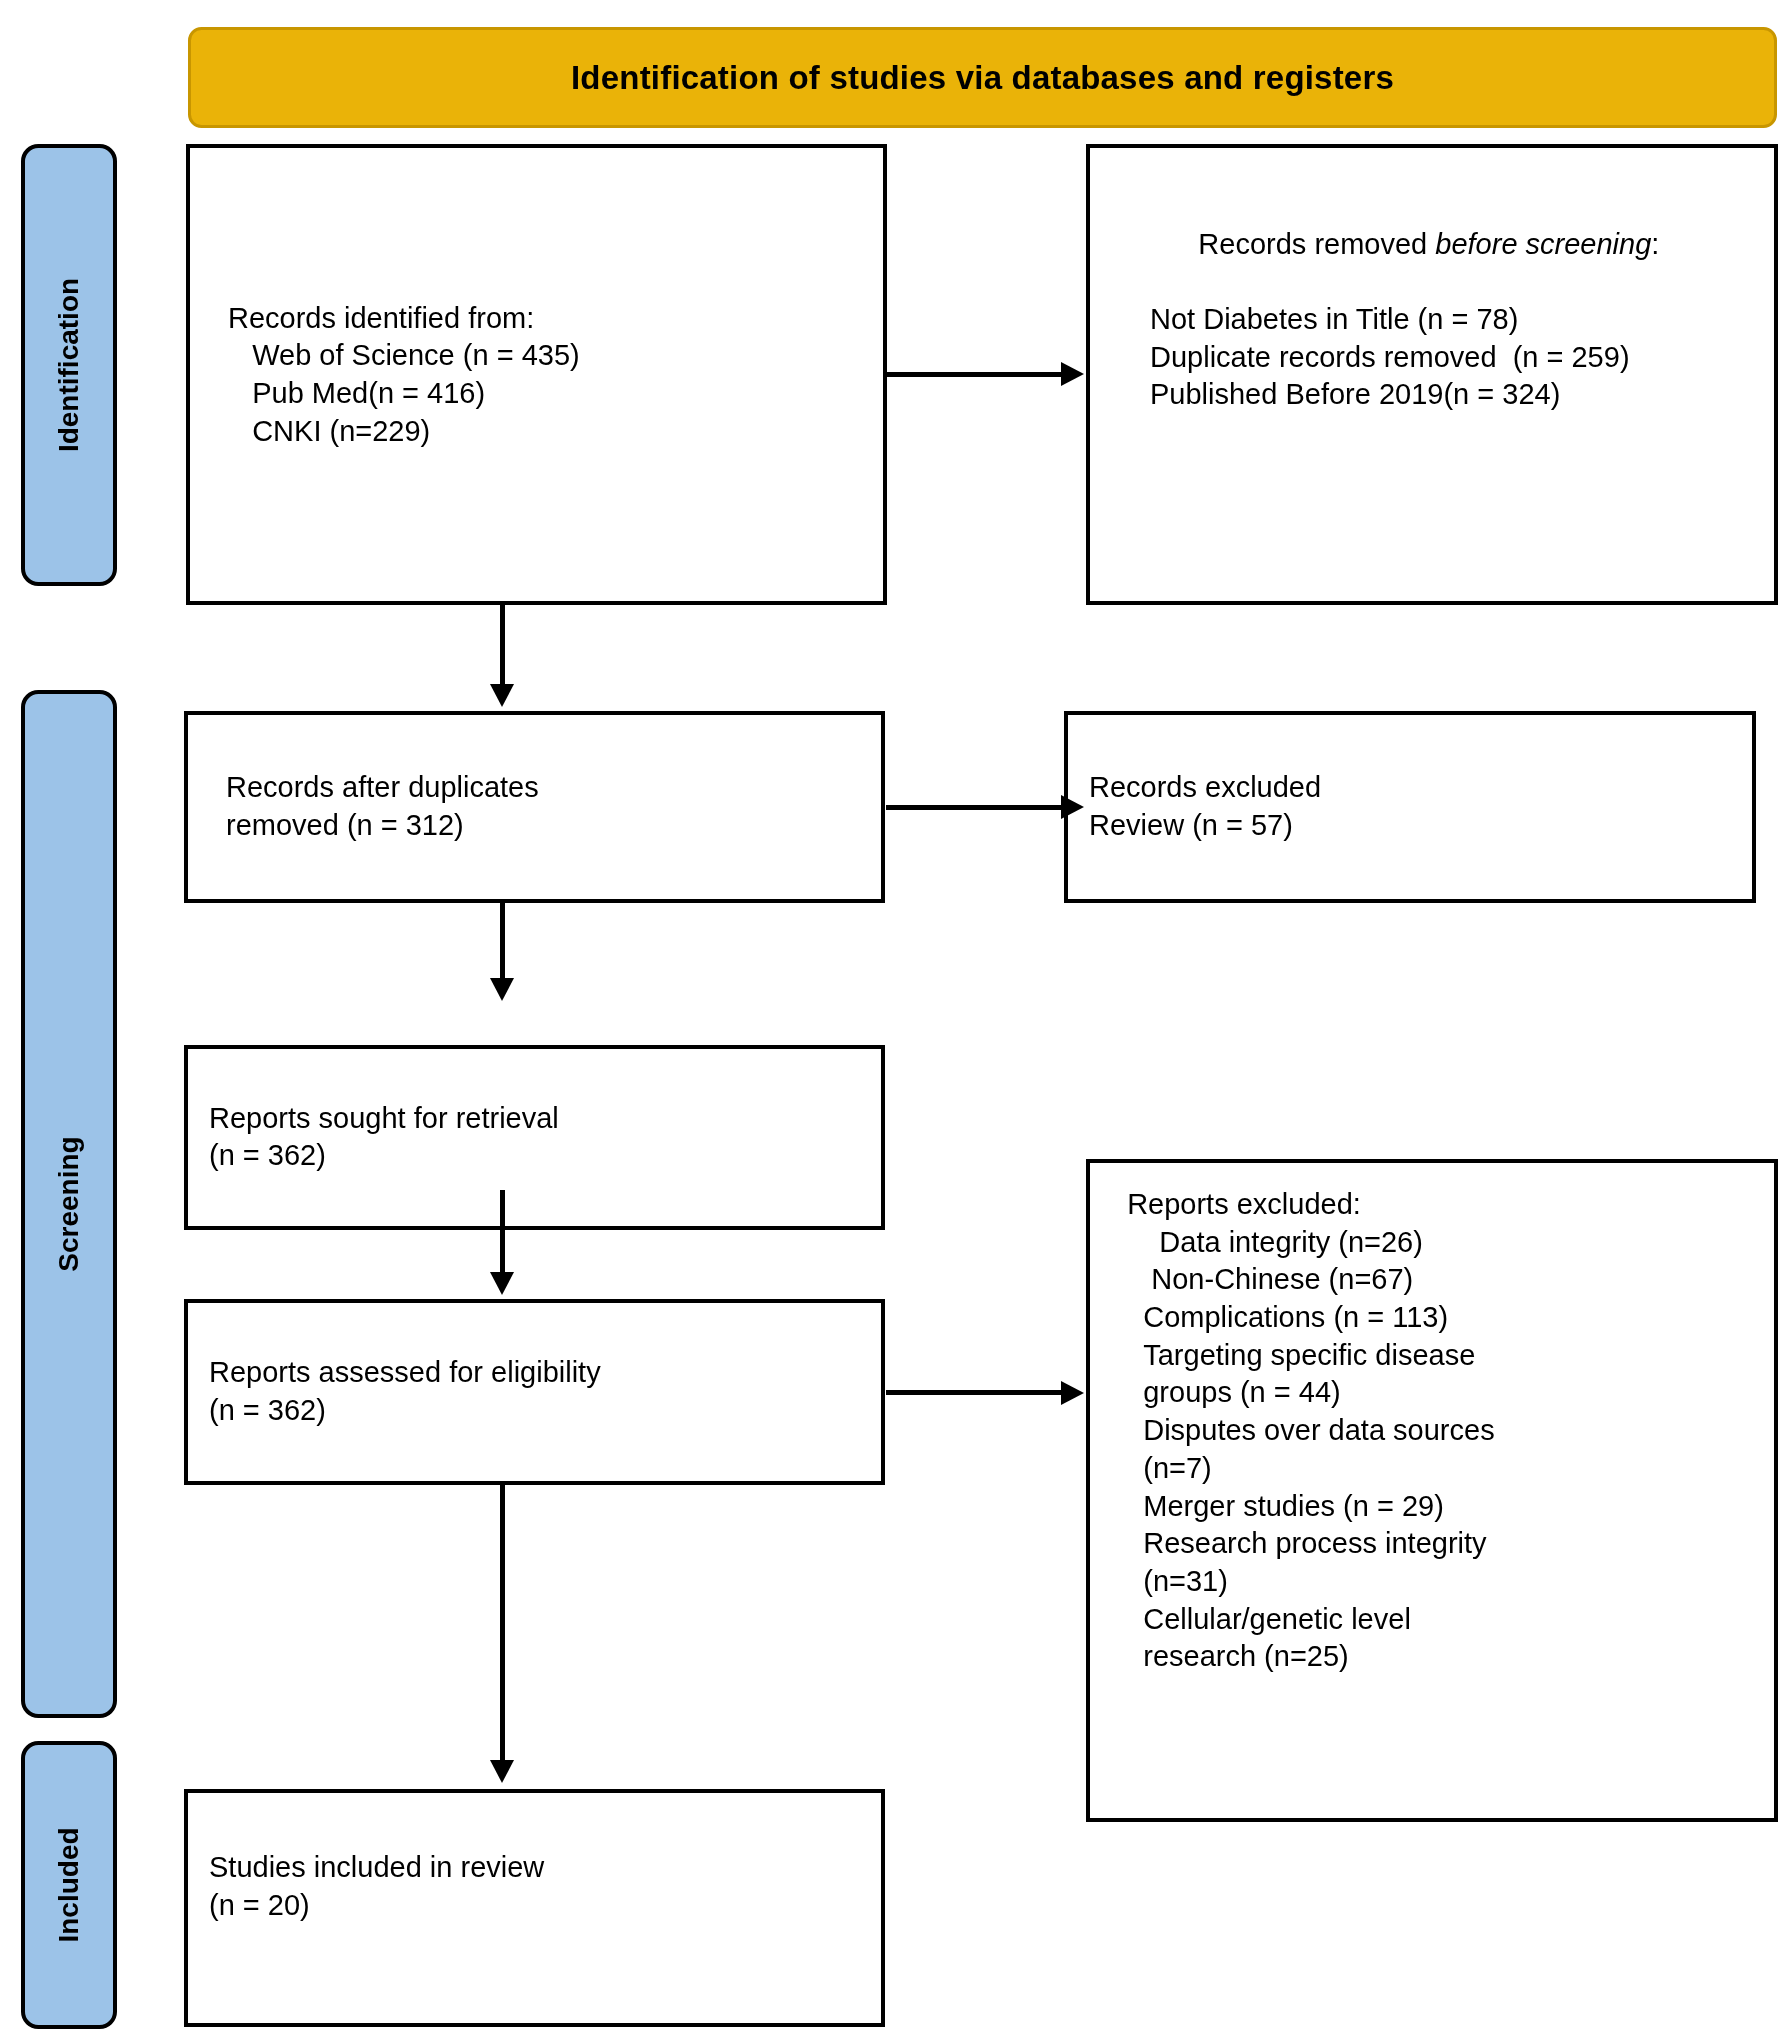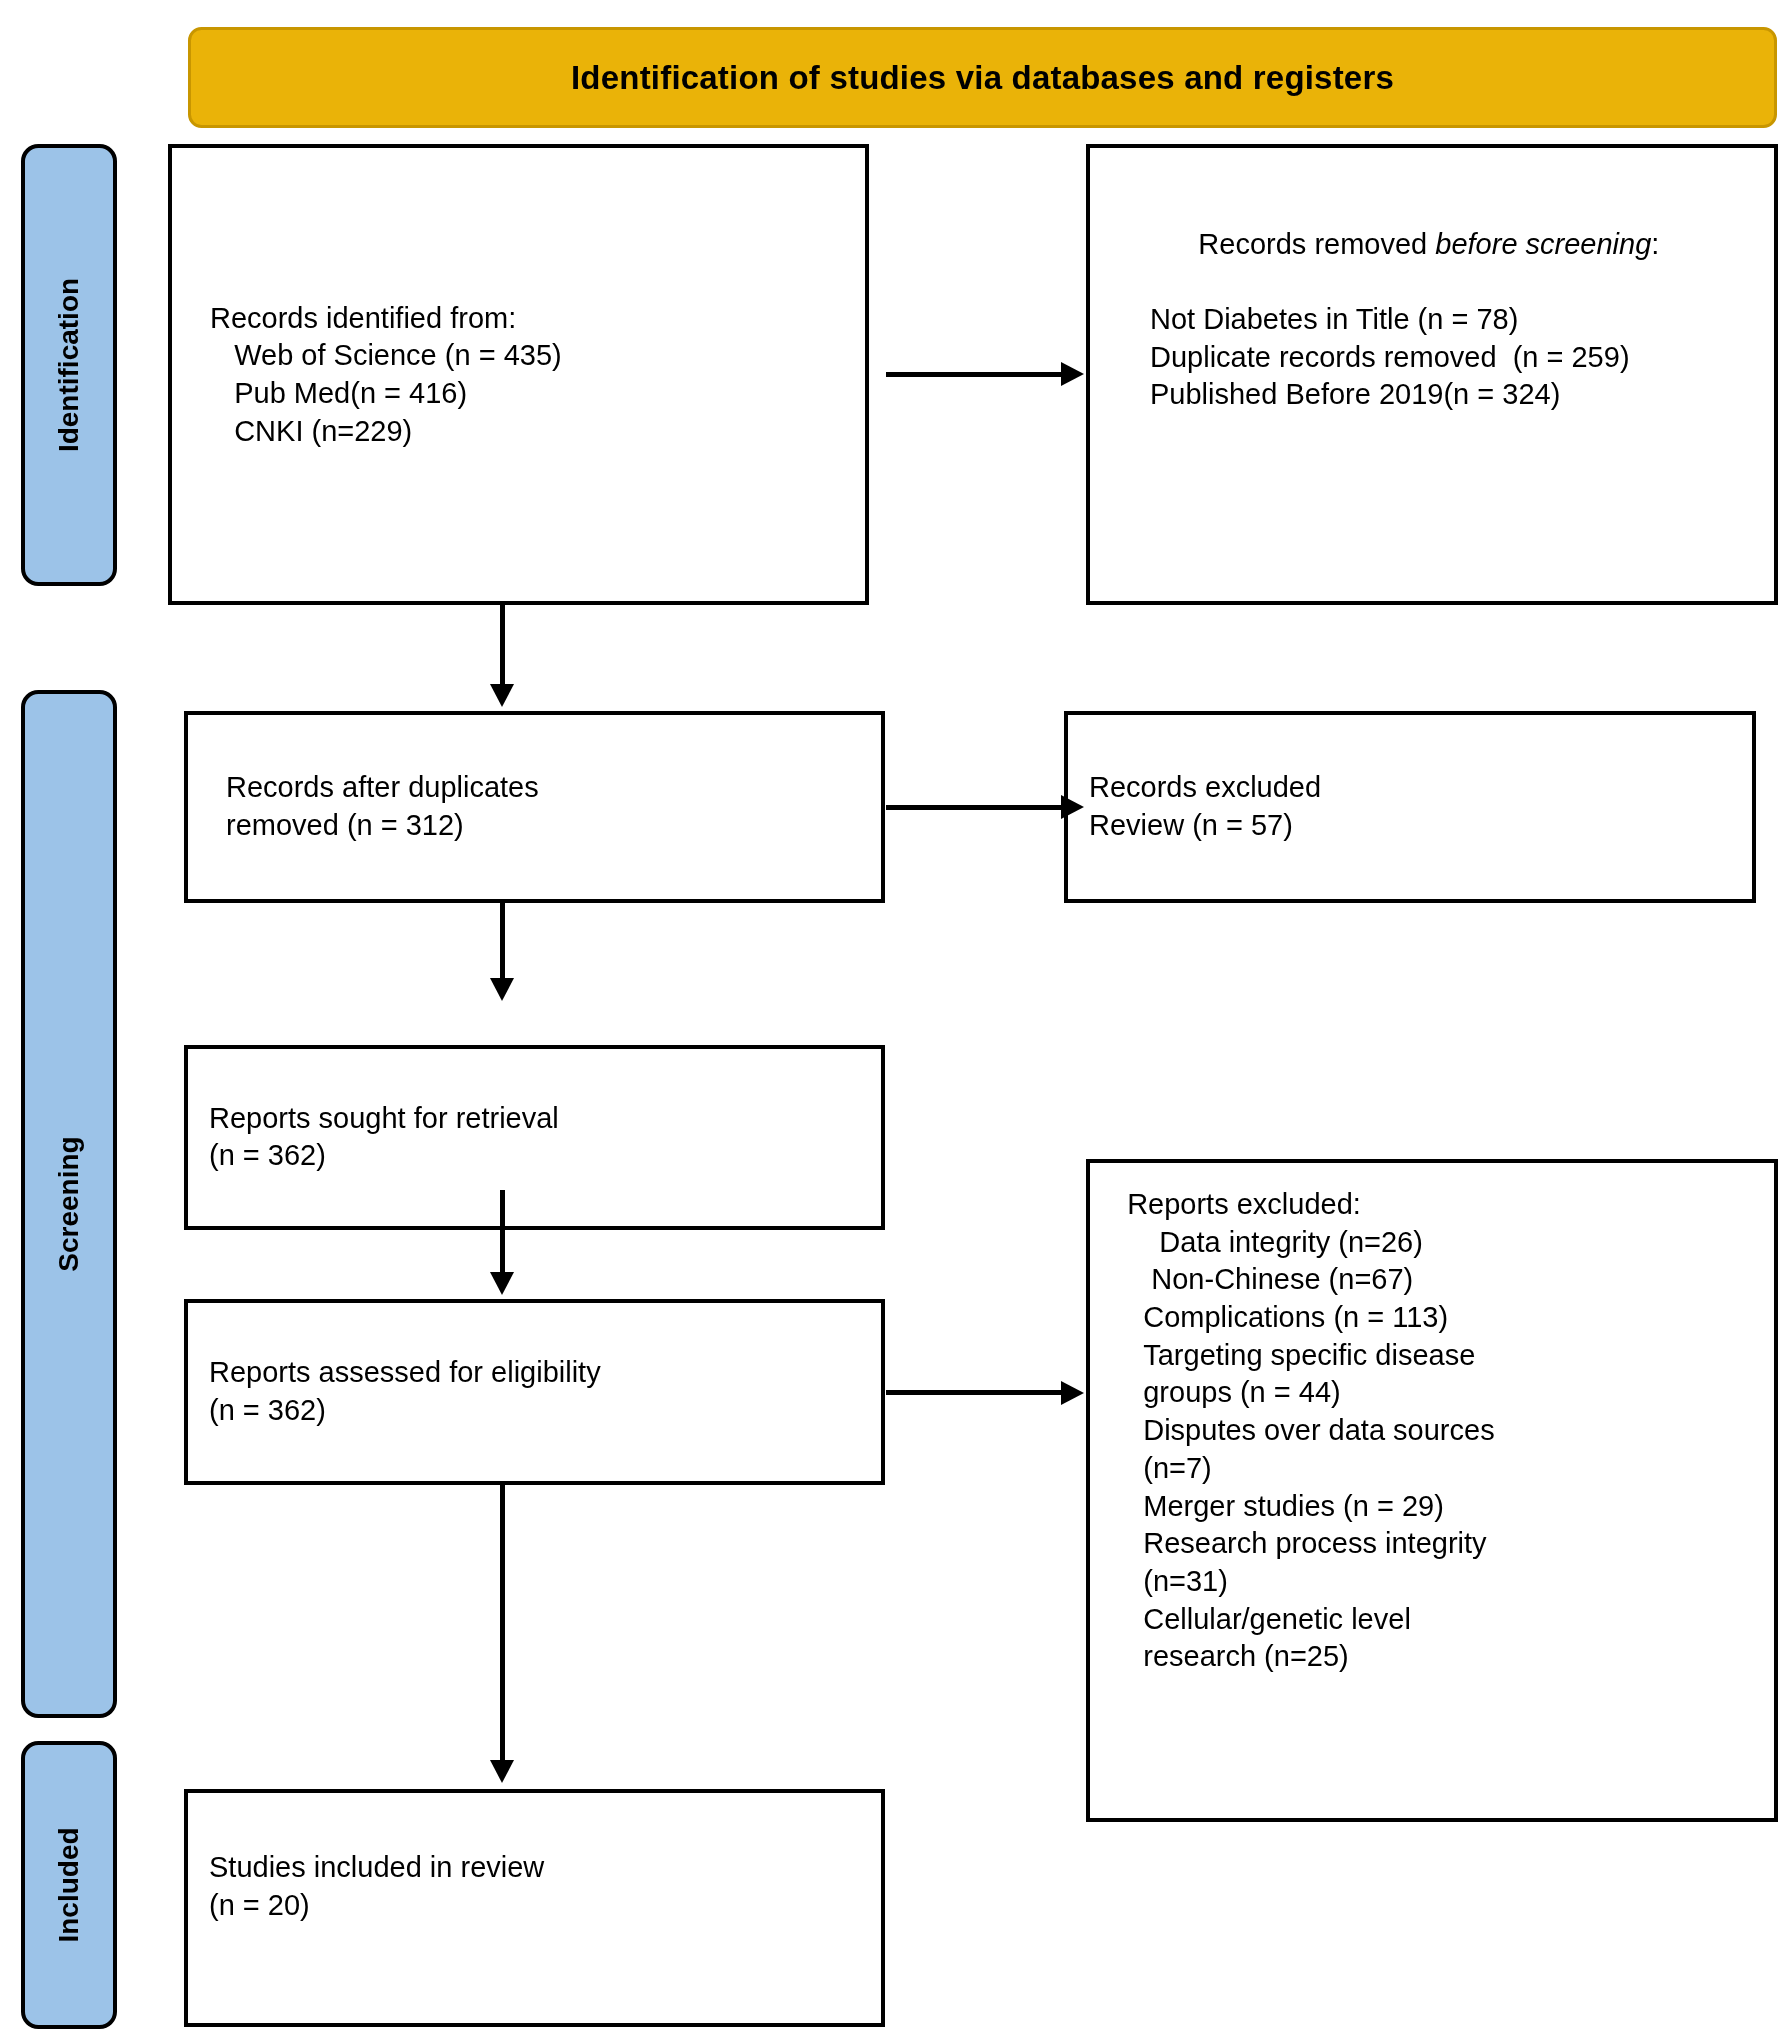--- a/index.html
+++ b/index.html
@@ -76,21 +76,21 @@
     font-size:29px;
     line-height:1.30;
     white-space:pre-wrap;
   }
   .box-inner.topal{
     top:25px;
     transform:none;
   }
   .ital{ font-style:italic; }
 
-  #box-identified      { left:168px;  top:144px;  width:701px;  height:461px;padding-left:33px; }
+  #box-identified      { left:186px;  top:144px;  width:701px;  height:461px;padding-left:33px; }
   #box-removed         { left:1086px; top:144px;  width:692px;  height:461px; }
   #box-after-dup       { left:184px;  top:711px;  width:701px;  height:192px; }
   #box-excluded-review { left:1064px; top:711px;  width:692px;  height:192px; }
   #box-sought          { left:184px;  top:1005px; width:701px;  height:185px;margin-top:40px; }
   #box-assessed        { left:184px;  top:1299px; width:701px;  height:186px; }
   #box-reports-excluded{ left:1086px; top:1159px; width:692px;  height:663px; }
   #box-included        { left:184px;  top:1789px; width:701px;  height:238px; }
 
   
   .arrow-line{

